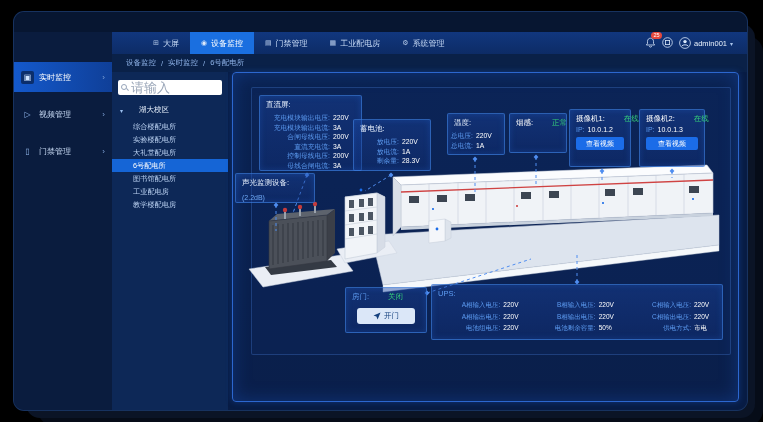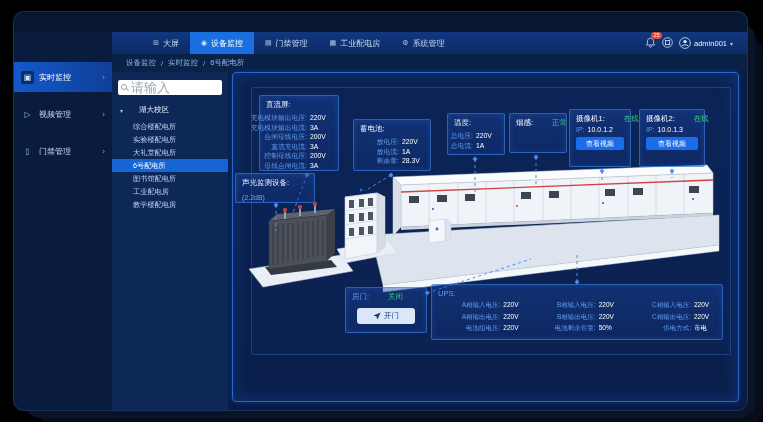--- a/index.html
+++ b/index.html
@@ -291,21 +291,21 @@
           <path d="M43,129.6 L45.4,132 L43,134.4 L40.6,132 Z"></path>
           <path d="M242,83.6 L244.4,86 L242,88.4 L239.6,86 Z"></path>
           <path d="M303,81.6 L305.4,84 L303,86.4 L300.6,84 Z"></path>
           <path d="M369,95.6 L371.4,98 L369,100.4 L366.6,98 Z"></path>
           <path d="M439,95.6 L441.4,98 L439,100.4 L436.6,98 Z"></path>
           <path d="M194,217.6 L196.4,220 L194,222.4 L191.6,220 Z"></path>
           <path d="M344,206.6 L346.4,209 L344,211.4 L341.6,209 Z"></path>
         </g>
       </svg>
 
-      <div class="card" style="left:26px;top:22px;width:80px;height:76px">
+      <div class="card" style="left:26px;top:22px;width:103px;height:76px">
         <div class="title">直流屏:</div>
         <div class="krow">
             <span class="k">充电模块输出电压:</span>
             <span class="v">220V</span>
           </div>
         <div class="krow">
             <span class="k">充电模块输出电流:</span>
             <span class="v">3A</span>
           </div>
         <div class="krow">

